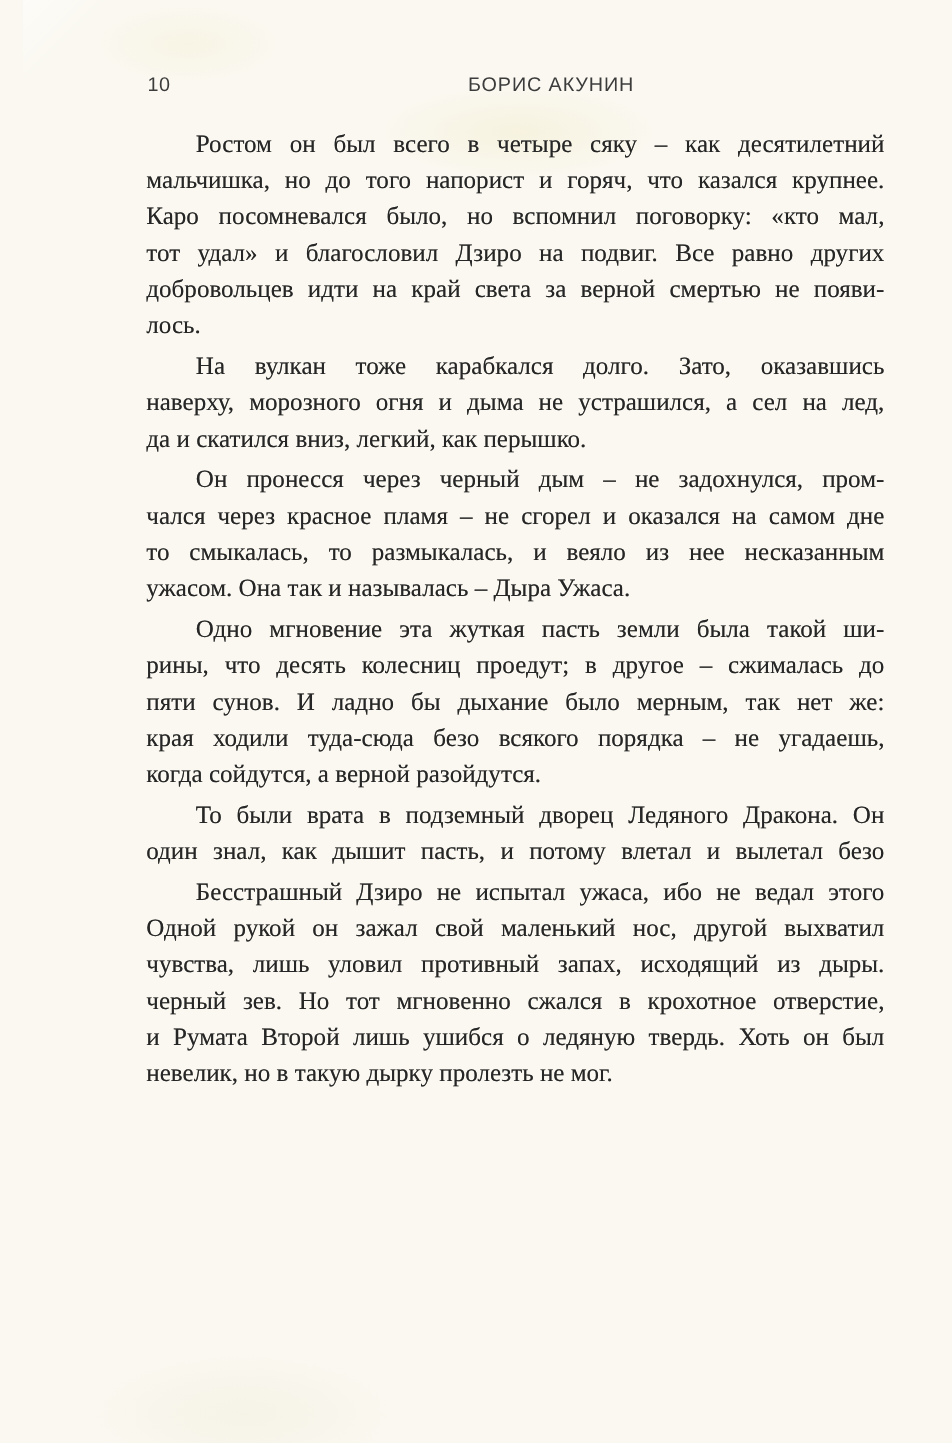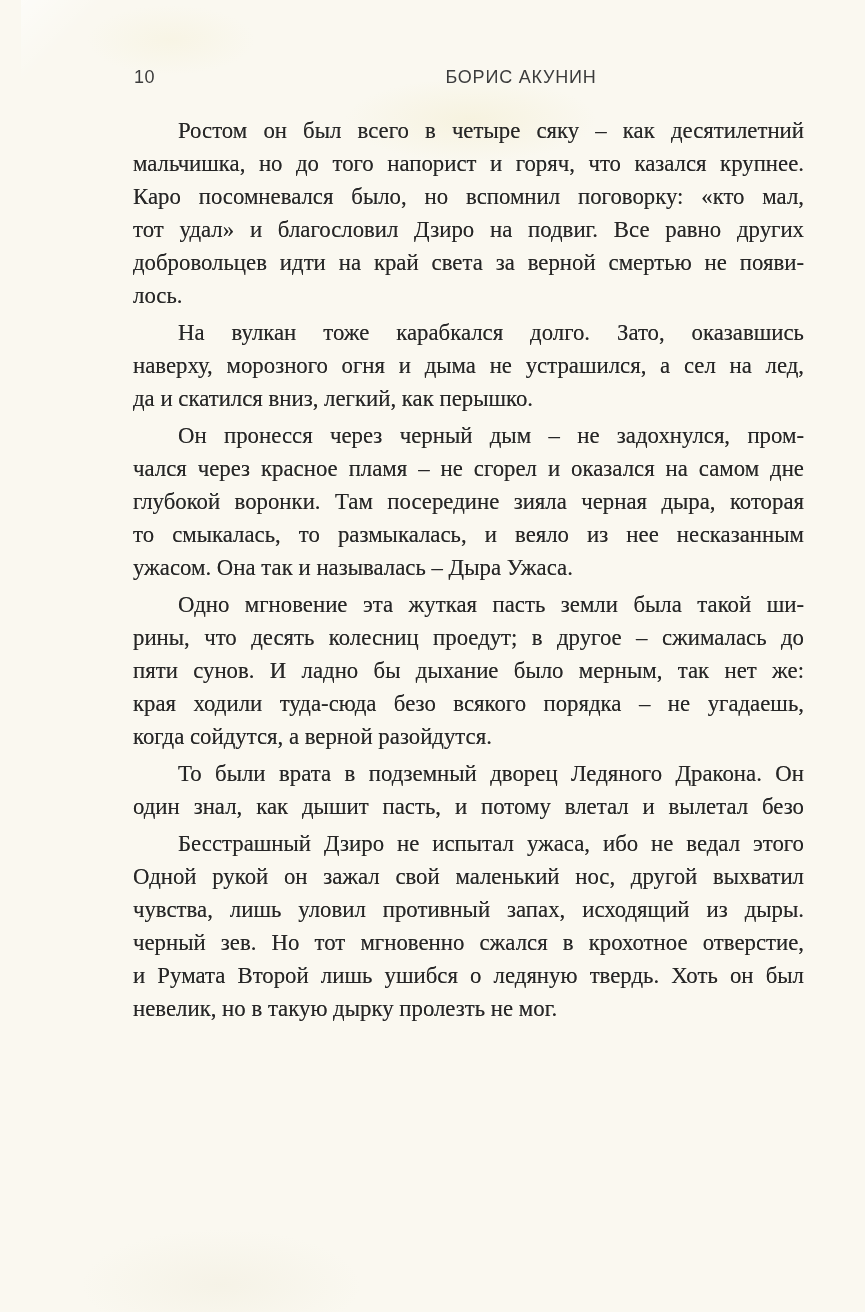--- a/index.html
+++ b/index.html
@@ -34,21 +34,21 @@
   .folio {
     position: absolute;
     left: 113px; top: 67px;
     font-family: "Liberation Sans", sans-serif;
     font-size: 18px;
     color: var(--head-ink);
     letter-spacing: 0.5px;
   }
   .running-head {
     position: absolute;
-    left: 500px; top: 67px;
+    left: 480px; top: 67px;
     transform: translateX(-50%);
     font-family: "Liberation Sans", sans-serif;
     font-size: 18px;
     color: var(--head-ink);
     letter-spacing: 0.8px;
     white-space: nowrap;
   }
   .text-block {
     position: absolute;
     left: 112px; top: 114px;
@@ -92,21 +92,20 @@
         <div class="line last">лось.</div>
       </div>
       <div class="para">
         <div class="line first">На вулкан тоже карабкался долго. Зато, оказавшись</div>
         <div class="line">наверху, морозного огня и дыма не устрашился, а сел на лед,</div>
         <div class="line last">да и скатился вниз, легкий, как перышко.</div>
       </div>
       <div class="para">
         <div class="line first">Он пронесся через черный дым – не задохнулся, пром-</div>
         <div class="line">чался через красное пламя – не сгорел и оказался на самом дне</div>
-        <div class="line">глубокой воронки. Там посередине зияла черная дыра, которая</div>
         <div class="line">то смыкалась, то размыкалась, и веяло из нее несказанным</div>
         <div class="line last">ужасом. Она так и называлась – Дыра Ужаса.</div>
       </div>
       <div class="para">
         <div class="line first">Одно мгновение эта жуткая пасть земли была такой ши-</div>
         <div class="line">рины, что десять колесниц проедут; в другое – сжималась до</div>
         <div class="line">пяти сунов. И ладно бы дыхание было мерным, так нет же:</div>
         <div class="line">края ходили туда-сюда безо всякого порядка – не угадаешь,</div>
         <div class="line last">когда сойдутся, а верной разойдутся.</div>
       </div>

